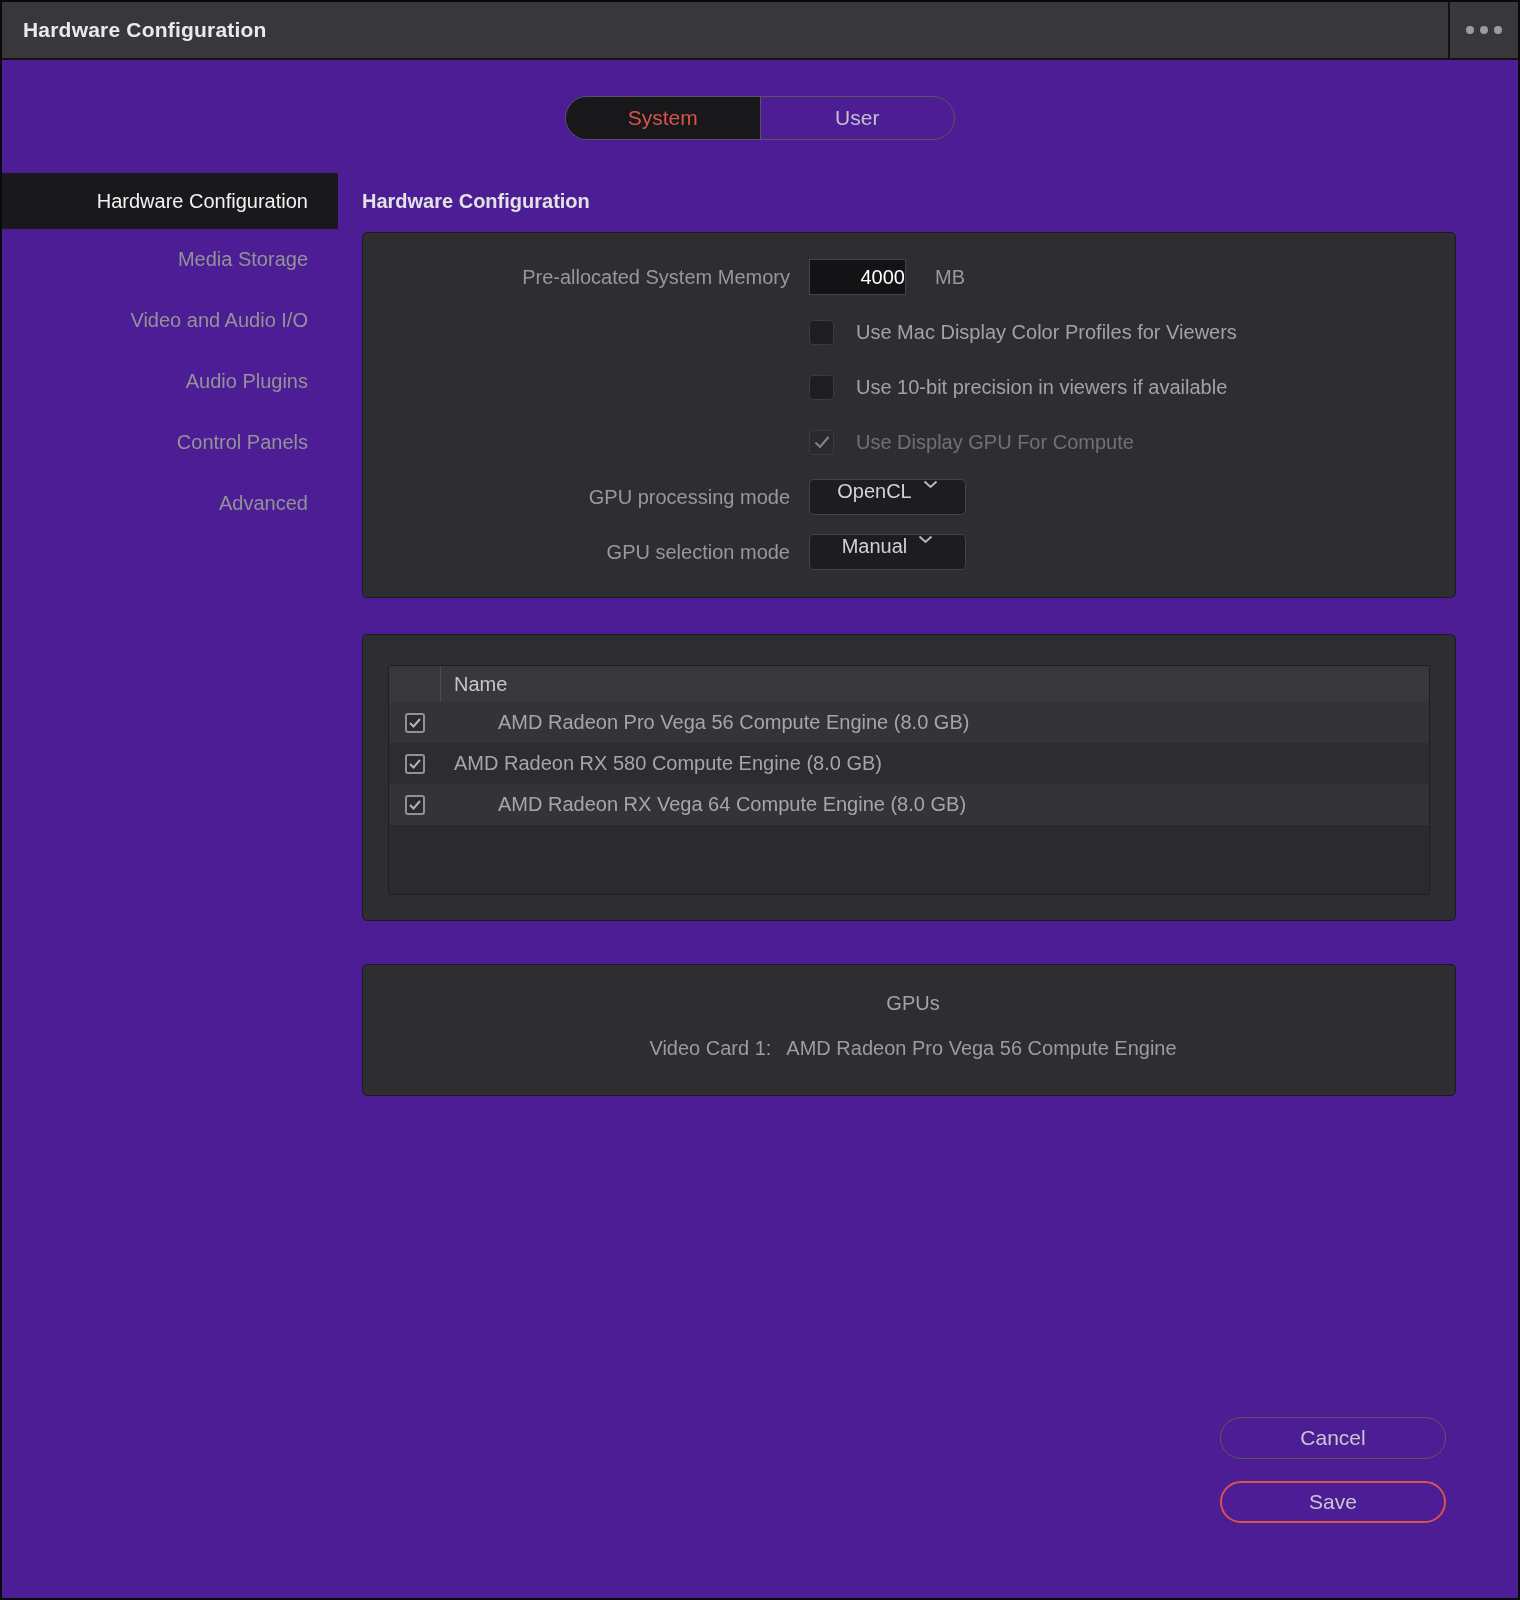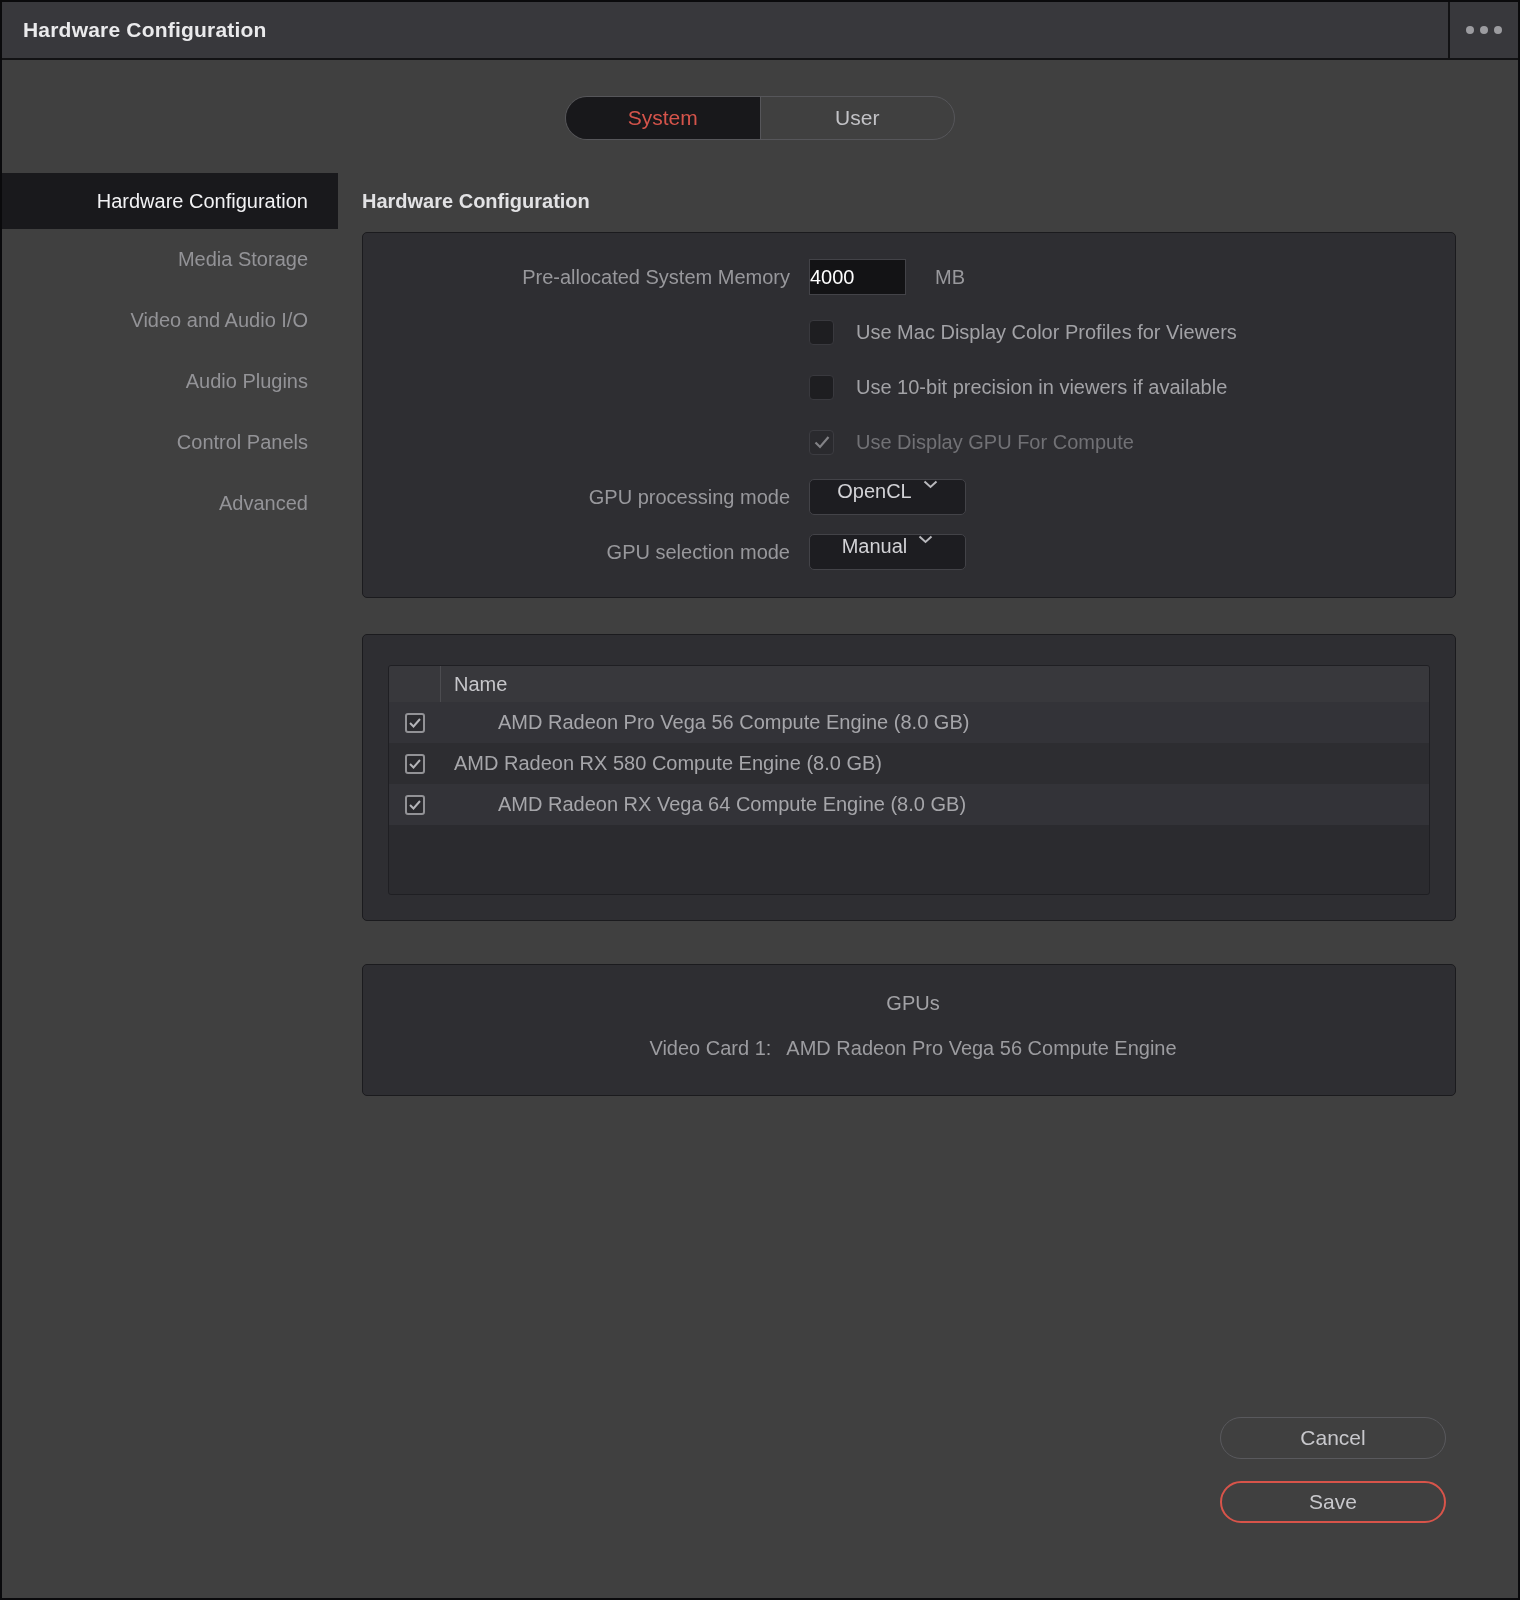--- a/index.html
+++ b/index.html
@@ -2,21 +2,21 @@
 <html><head>
 <meta charset="utf-8">
 <style>
   * { margin:0; padding:0; box-sizing:border-box; }
   html,body { width:1520px; height:1600px; background:#101012; }
   body { font-family:"Liberation Sans", sans-serif; overflow:hidden; }
 
   .dialog {
     width:1520px; height:1600px;
     border:2px solid #0a0a0c;
-    background:#404040;
+    background:#4c1d95;
     display:flex; flex-direction:column;
   }
 
   
   .titlebar {
     height:58px; flex-shrink:0;
     background:#38383c;
     border-bottom:2px solid #121214;
     display:flex; align-items:stretch;
   }
@@ -84,21 +84,21 @@
   .form-row:last-child { margin-bottom:0; }
   .form-label {
     width:427px; flex-shrink:0;
     text-align:right; font-size:20px; color:#98989c;
   }
   .form-control { margin-left:19px; display:flex; align-items:center; }
 
   .memory-input {
     width:97px; height:36px;
     background:#131315; border:1px solid #434348; border-radius:0;
-    color:#ffffff; font-size:20px; text-align:left;
+    color:#ffffff; font-size:20px; text-align:right;
     font-family:inherit; outline:none;
   }
   .unit { margin-left:29px; font-size:20px; color:#98989c; }
 
   .checkbox {
     width:25px; height:25px; flex-shrink:0;
     background:#1e1e21; border:1px solid #39393e; border-radius:4px;
     display:flex; align-items:center; justify-content:center;
     cursor:pointer;
   }

